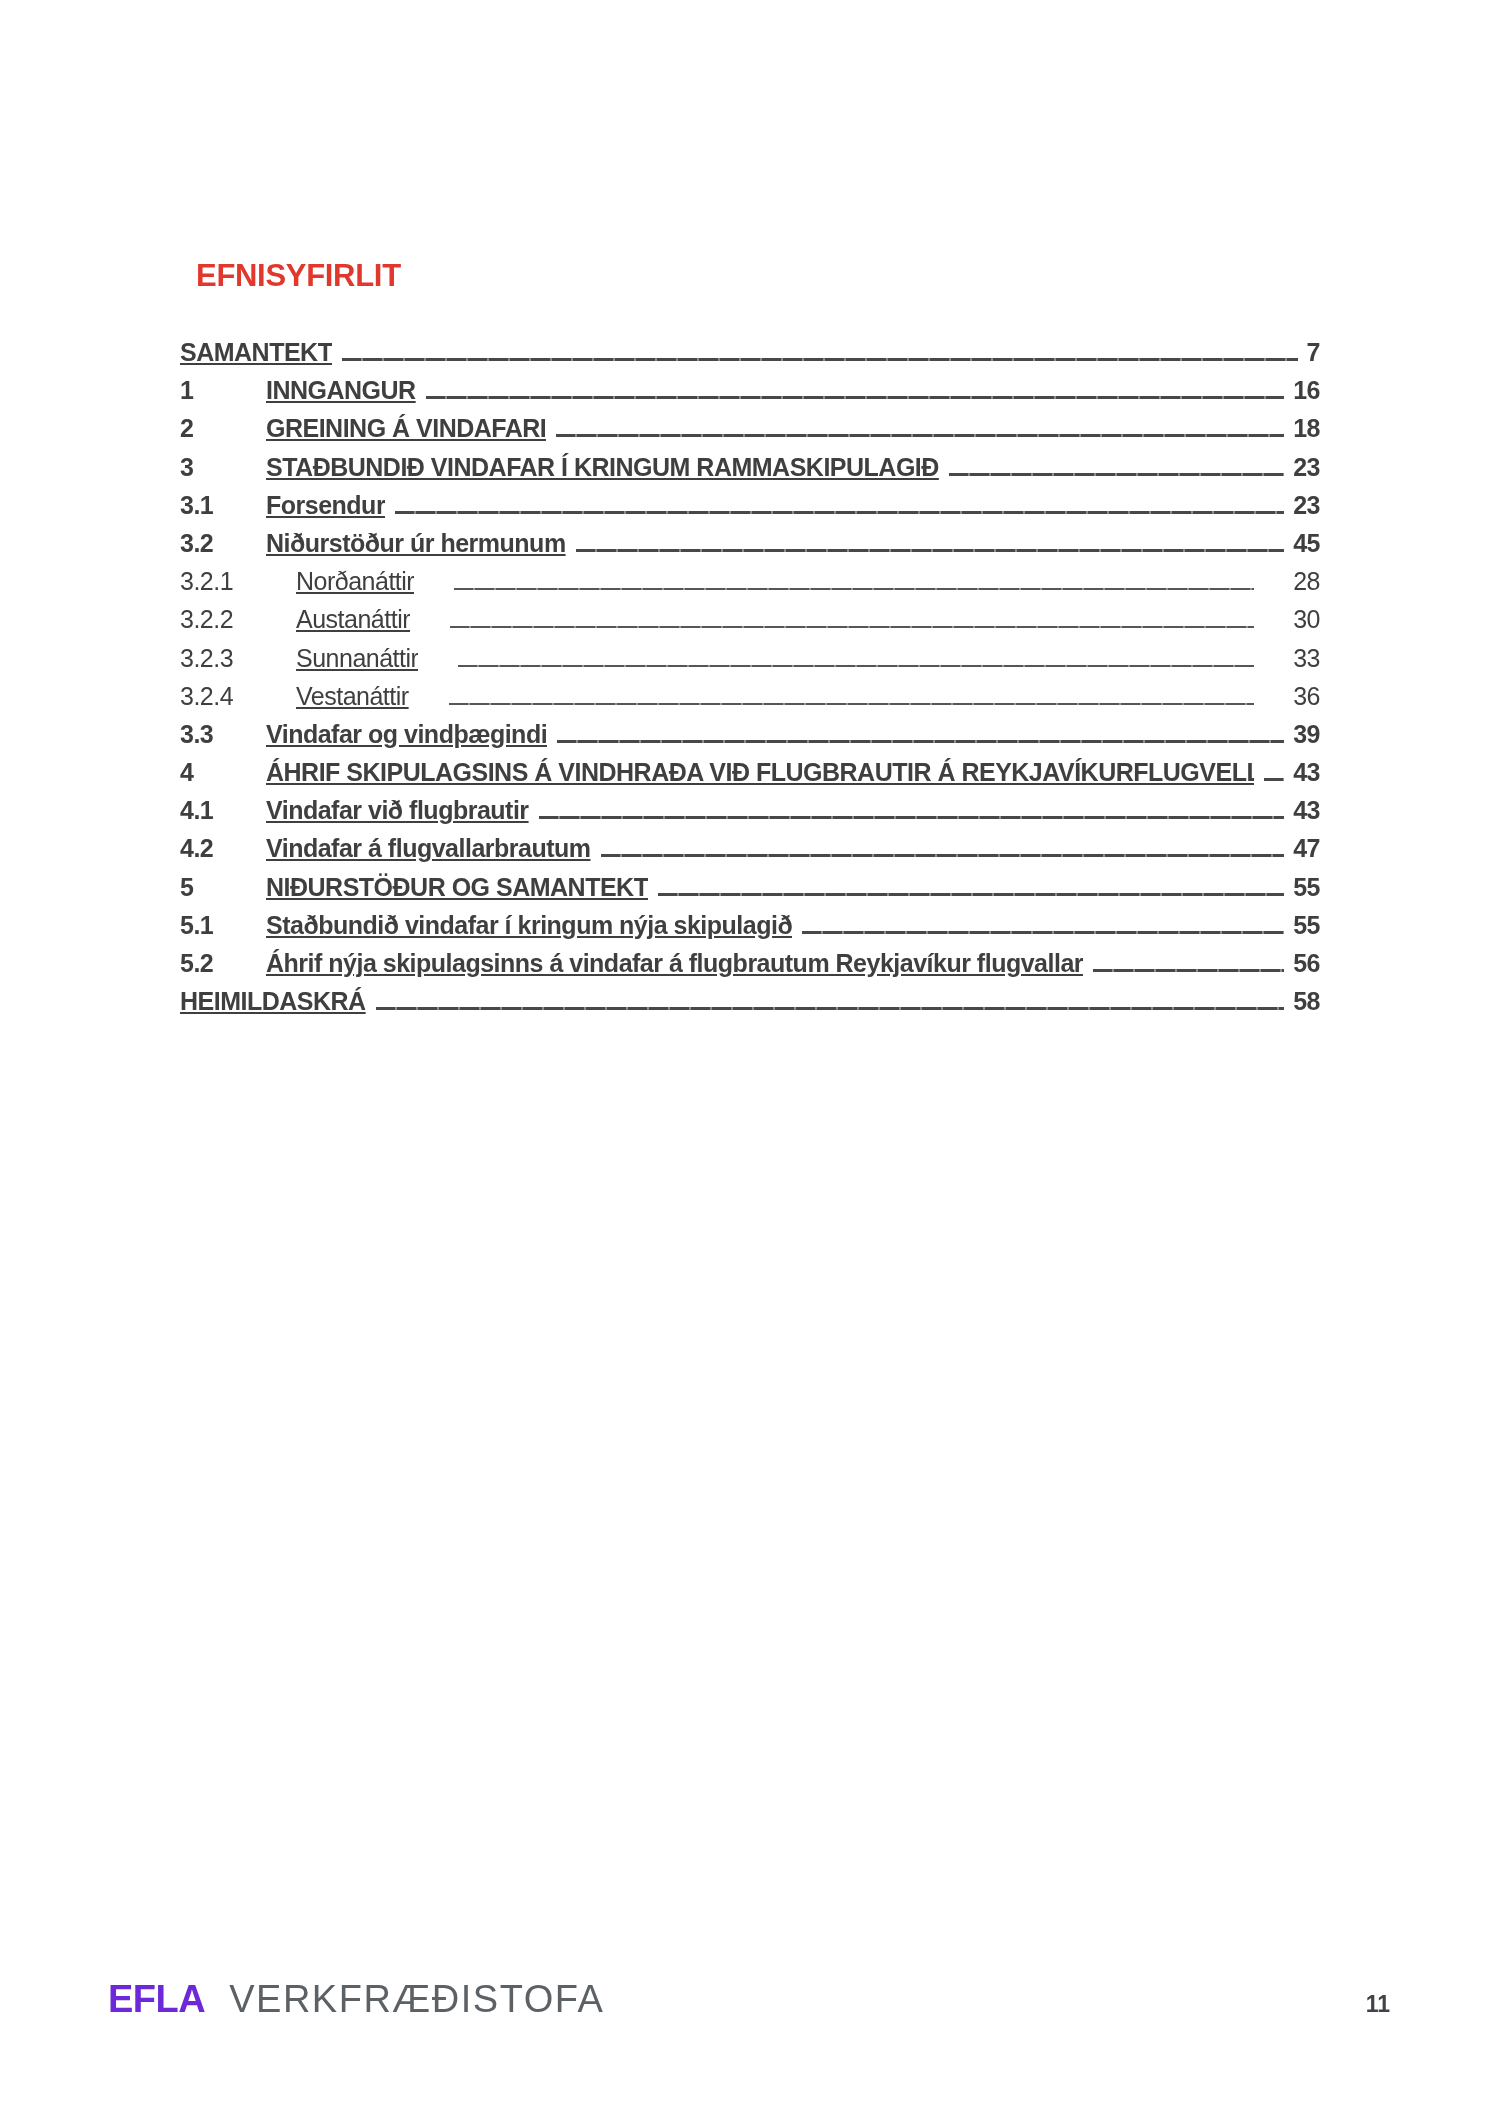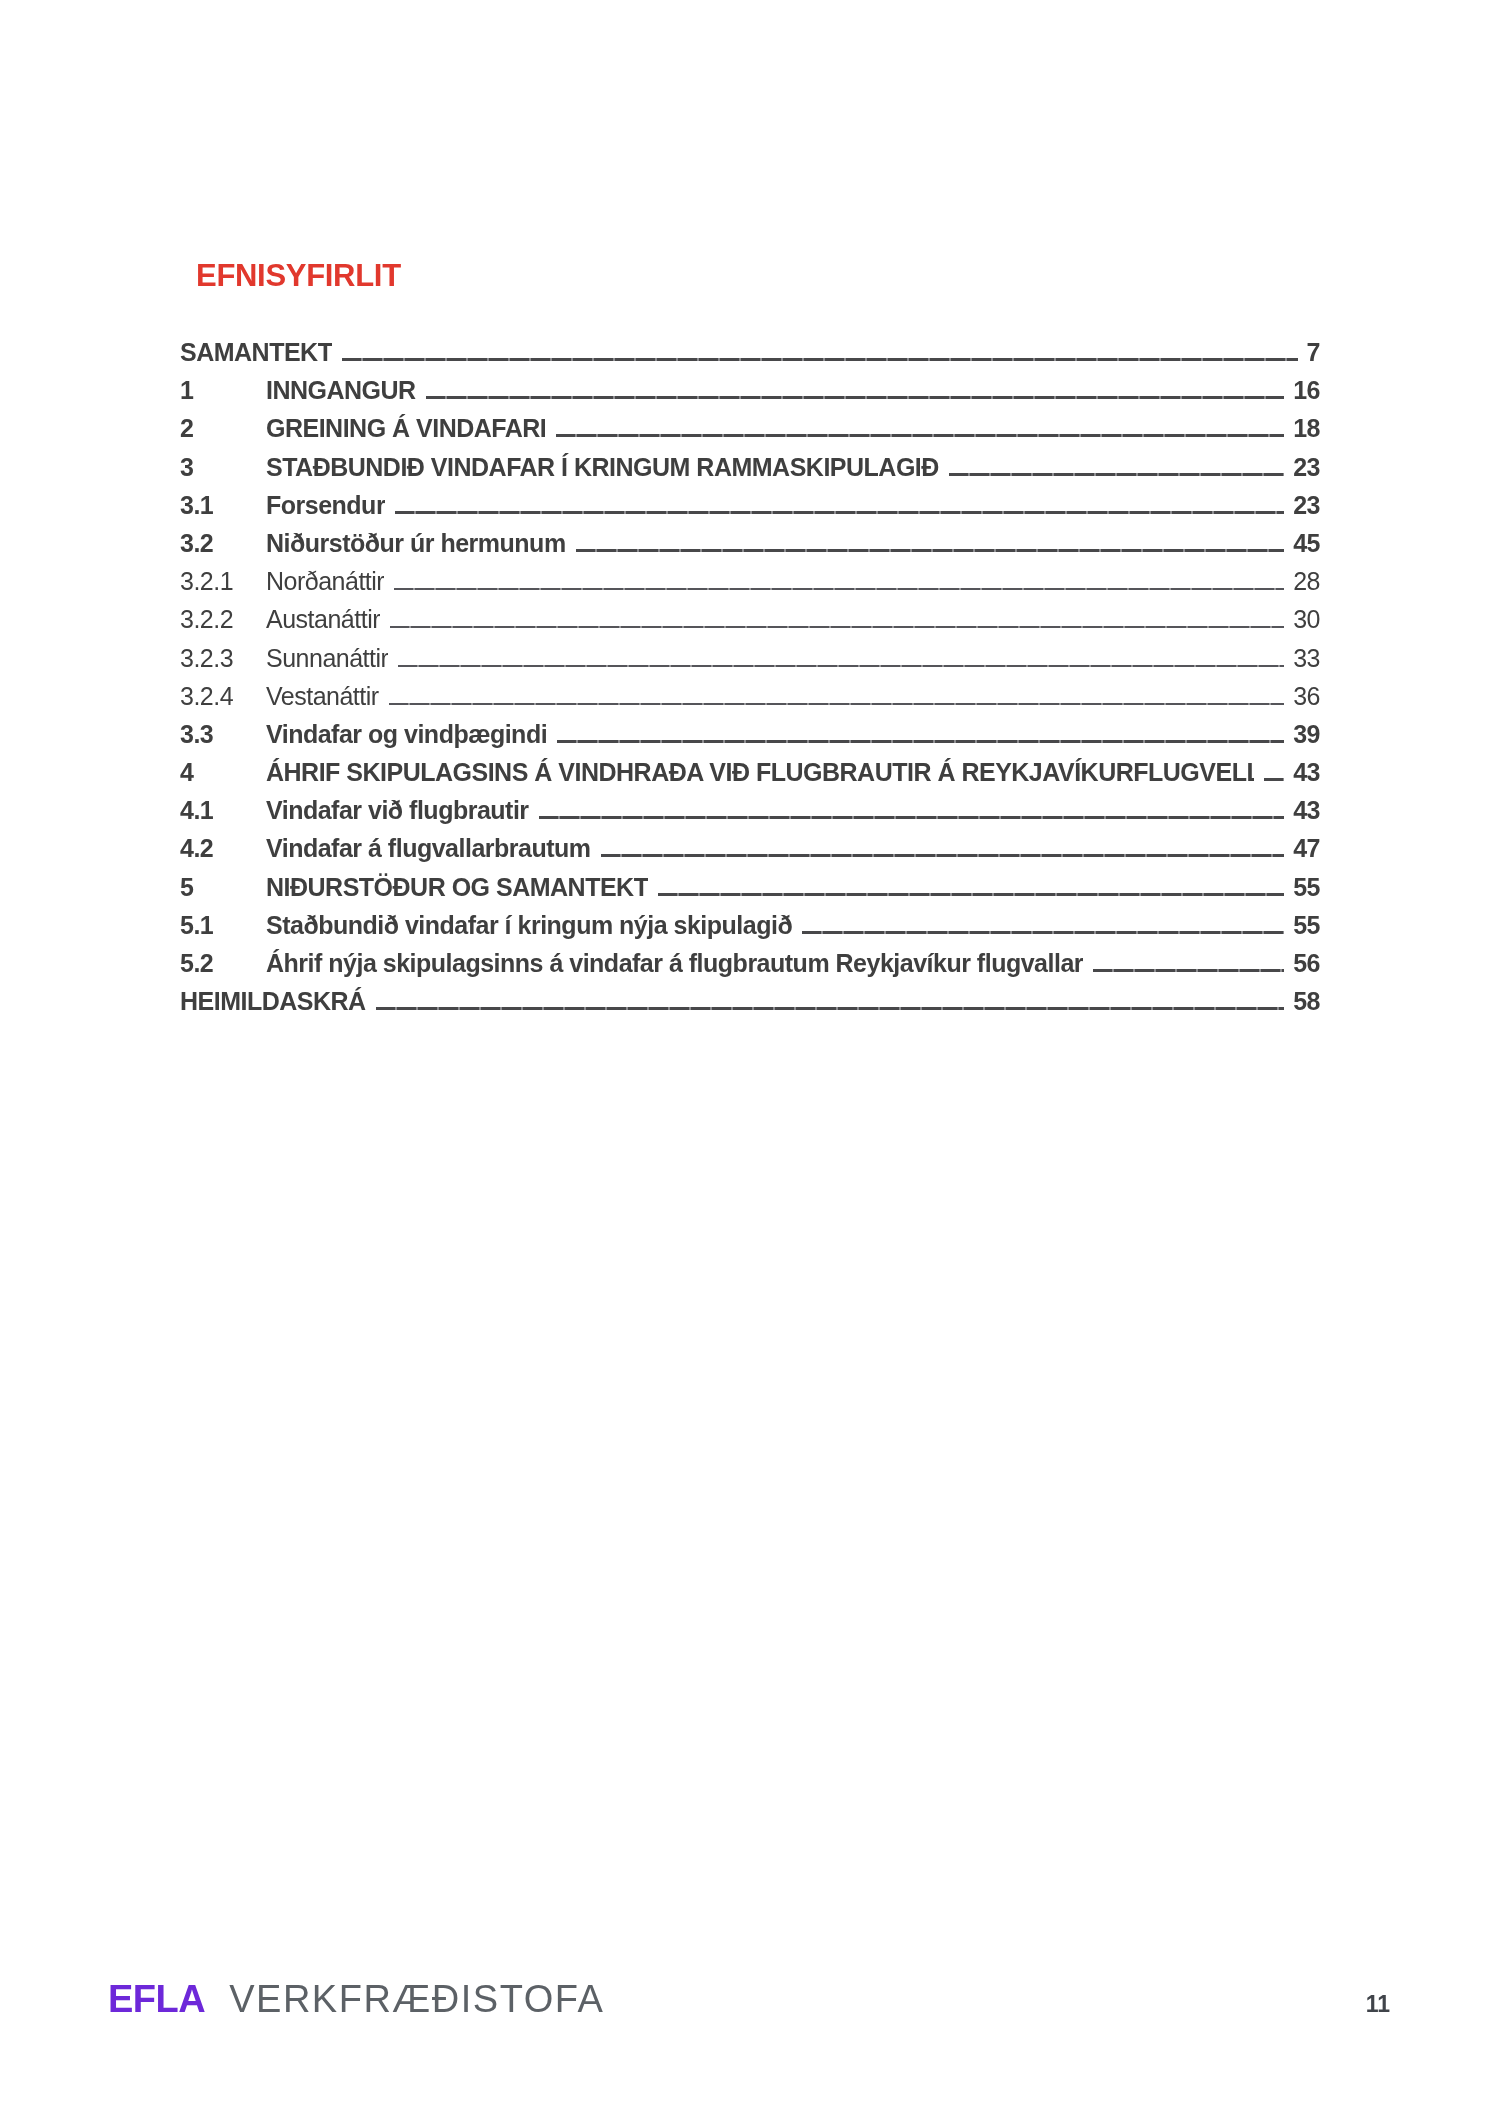--- a/index.html
+++ b/index.html
@@ -40,34 +40,35 @@
     line-height: 30px;
   }
   .toc-row .num {
     flex: 0 0 86px;
     width: 86px;
   }
   .toc-row .title {
     flex: 0 1 auto;
     margin-right: 10px;
     overflow: hidden;
+    text-decoration: underline;
   }
   .toc-row .leader {
     flex: 1 1 20px;
     min-width: 18px;
     height: 3px;
     margin-right: 9px;
     background: repeating-linear-gradient(90deg, #48484a 0 19px, #8d8d90 19px 21px);
   }
   .toc-row .page {
     flex: 0 0 auto;
     text-align: right;
   }
   .toc-row.bold { font-weight: bold; }
-  .toc-row.regular { font-weight: normal; }
+  .toc-row.regular { font-weight: normal; gap: 30px; }
   .toc-row.regular .leader {
     height: 2px;
     background: repeating-linear-gradient(90deg, #55555a 0 19px, #97979a 19px 21px);
   }
   .footer {
     position: absolute;
     left: 0;
     right: 0;
     top: 1980px;
     height: 46px;

